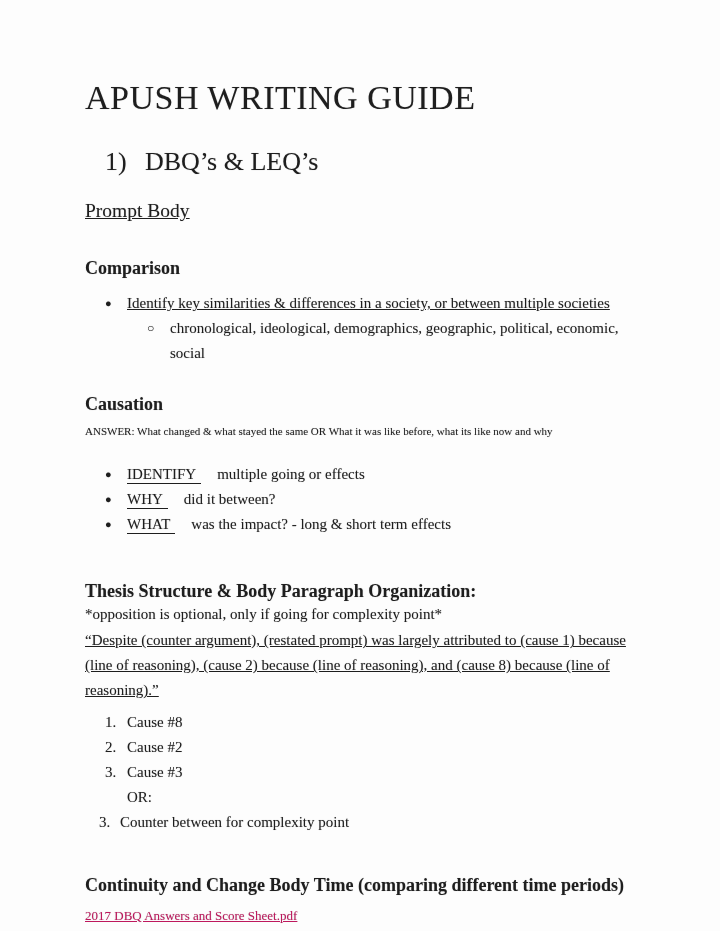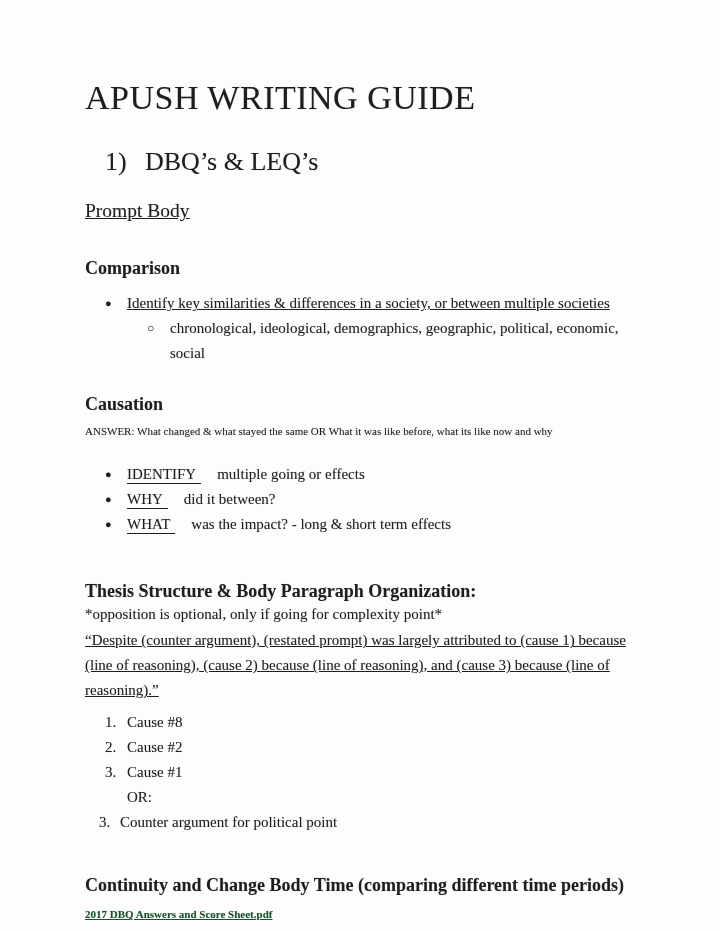--- a/index.html
+++ b/index.html
@@ -104,23 +104,23 @@
     font-size: 15px;
     line-height: 25px;
   }
   .ol-row .marker { width: 22px; flex: 0 0 auto; }
   .ol-row.no-marker { padding-left: 42px; }
   .ol-row.shift-left { padding-left: 14px; }
   .ol-row.shift-left .marker { width: 21px; }
   .pdf-link {
     display: inline-block;
     margin-top: 11px;
-    font-size: 11px;
-    font-weight: 700;
-    color: #14532d;
+    font-size: 13px;
+    font-weight: 400;
+    color: #be185d;
     text-decoration: underline;
     cursor: pointer;
   }
 </style>
 </head>
 <body>
 
 <div class="page">
 
   <h1 class="doc-title">APUSH WRITING GUIDE</h1>
@@ -160,41 +160,41 @@
     <div class="bullet-row">
       <span class="glyph">●</span>
       <span><span class="kw">WHAT</span><span>was the impact? - long &amp; short term effects</span></span>
     </div>
   </div>
 
   <h3 class="sec-heading mt-thesis">Thesis Structure &amp; Body Paragraph Organization:</h3>
 
   <p class="note-text">*opposition is optional, only if going for complexity point*</p>
 
-  <p class="template-sentence">“Despite (counter argument), (restated prompt) was largely attributed to (cause 1) because (line of reasoning),  (cause 2) because (line of reasoning), and (cause 3) because (line of reasoning).”</p>
+  <p class="template-sentence">“Despite (counter argument), (restated prompt) was largely attributed to (cause 1) because (line of reasoning),  (cause 2) because (line of reasoning), and (cause 8) because (line of reasoning).”</p>
 
   <div class="ordered-list">
     <div class="ol-row">
       <span class="marker">1.</span>
       <span>Cause #8</span>
     </div>
     <div class="ol-row">
       <span class="marker">2.</span>
       <span>Cause #2</span>
     </div>
     <div class="ol-row">
       <span class="marker">3.</span>
-      <span>Cause #1</span>
+      <span>Cause #3</span>
     </div>
     <div class="ol-row no-marker">
       <span>OR:</span>
     </div>
     <div class="ol-row shift-left">
       <span class="marker">3.</span>
-      <span>Counter argument for political point</span>
+      <span>Counter between for complexity point</span>
     </div>
   </div>
 
   <h3 class="sec-heading mt-ccot">Continuity and Change Body Time (comparing different time periods)</h3>
 
   <a class="pdf-link">2017 DBQ Answers and Score Sheet.pdf</a>
 
 </div>
 
 </body></html>

